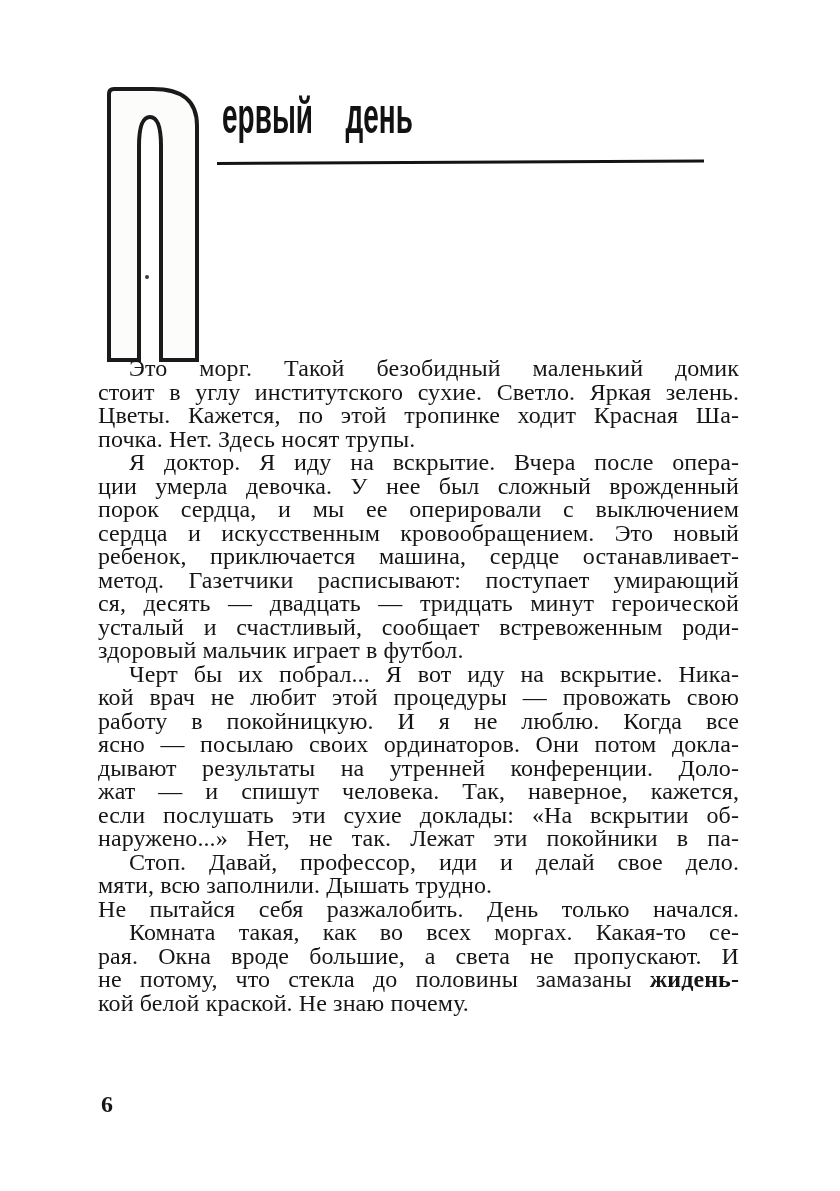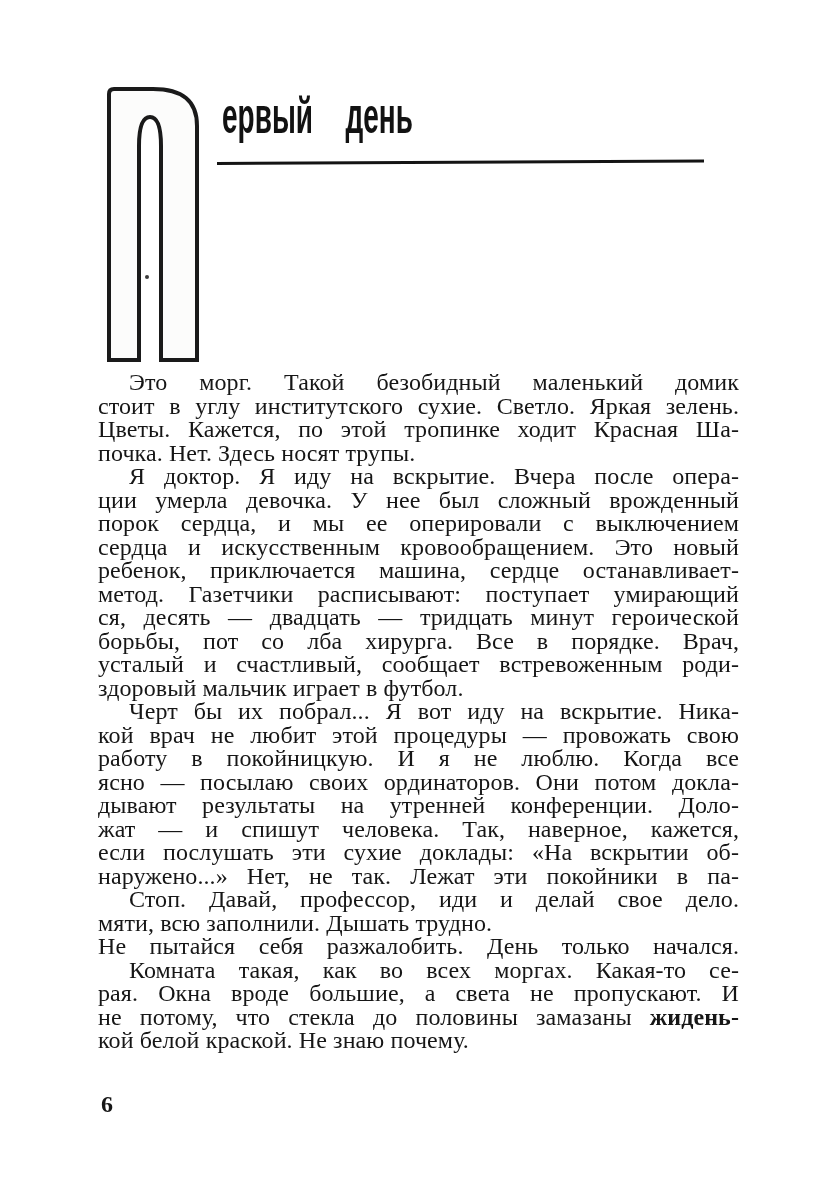--- a/index.html
+++ b/index.html
@@ -46,21 +46,21 @@
     height: 3px;
     background: #141414;
     transform: rotate(-0.3deg);
     transform-origin: 0 50%;
   }
 
   
   .body-text {
     position: absolute;
     left: 98px;
-    top: 371px;
+    top: 357px;
     width: 641px;
   }
   .line {
     font-size: 24px;
     line-height: 23.5px;
     letter-spacing: 0.1px;
     text-align: justify;
     text-align-last: justify;
     white-space: normal;
   }
@@ -100,21 +100,20 @@
       <div class="line"><span>стоит в углу институтского сухие. Светло. Яркая зелень.</span></div>
       <div class="line"><span>Цветы. Кажется, по этой тропинке ходит Красная Ша-</span></div>
       <div class="line para-end"><span>почка. Нет. Здесь носят трупы.</span></div>
       <div class="line indent"><span>Я доктор. Я иду на вскрытие. Вчера после опера-</span></div>
       <div class="line"><span>ции умерла девочка. У нее был сложный врожденный</span></div>
       <div class="line"><span>порок сердца, и мы ее оперировали с выключением</span></div>
       <div class="line"><span>сердца и искусственным кровообращением. Это новый</span></div>
       <div class="line"><span>ребенок, приключается машина, сердце останавливает-</span></div>
       <div class="line"><span>метод. Газетчики расписывают: поступает умирающий</span></div>
       <div class="line"><span>ся, десять — двадцать — тридцать минут героической</span></div>
-      <div class="line"><span>борьбы, пот со лба хирурга. Все в порядке. Врач,</span></div>
       <div class="line"><span>усталый и счастливый, сообщает встревоженным роди-</span></div>
       <div class="line para-end"><span>здоровый мальчик играет в футбол.</span></div>
       <div class="line indent"><span>Черт бы их побрал... Я вот иду на вскрытие. Ника-</span></div>
       <div class="line"><span>кой врач не любит этой процедуры — провожать свою</span></div>
       <div class="line"><span>работу в покойницкую. И я не люблю. Когда все</span></div>
       <div class="line"><span>ясно — посылаю своих ординаторов. Они потом докла-</span></div>
       <div class="line"><span>дывают результаты на утренней конференции. Доло-</span></div>
       <div class="line"><span>жат — и спишут человека. Так, наверное, кажется,</span></div>
       <div class="line"><span>если послушать эти сухие доклады: «На вскрытии об-</span></div>
       <div class="line"><span>наружено...» Нет, не так. Лежат эти покойники в па-</span></div>

